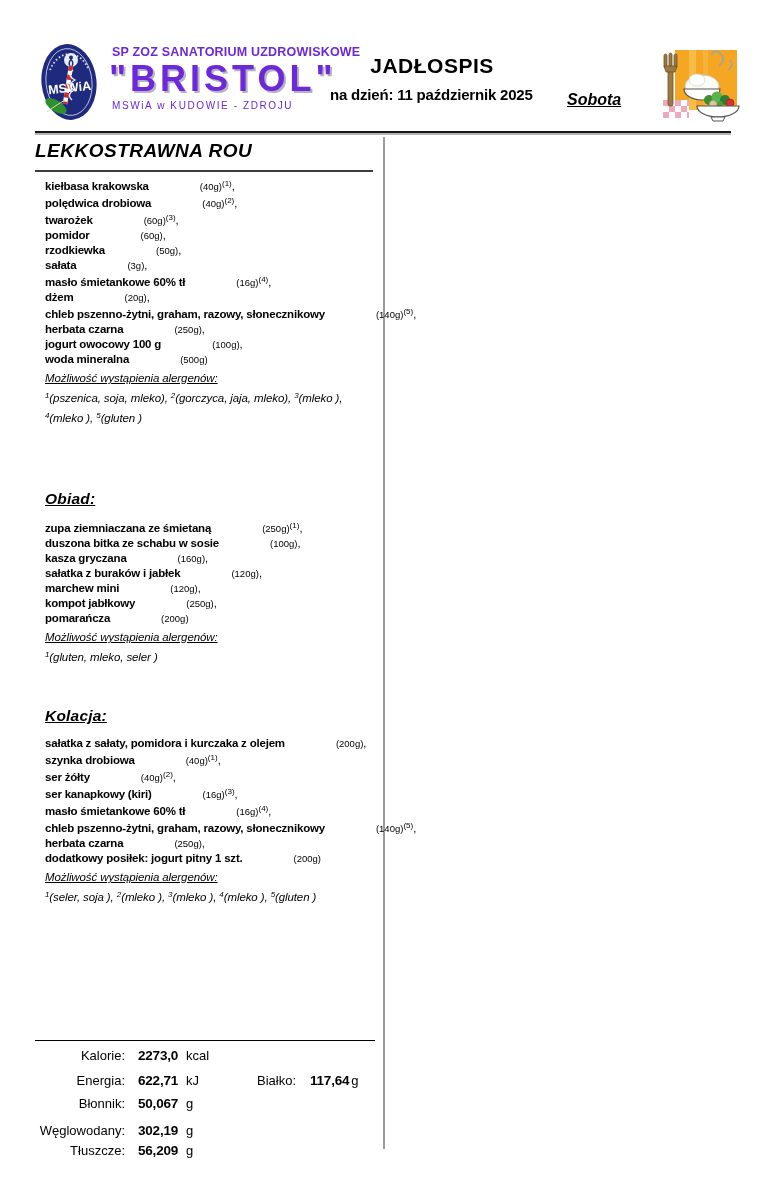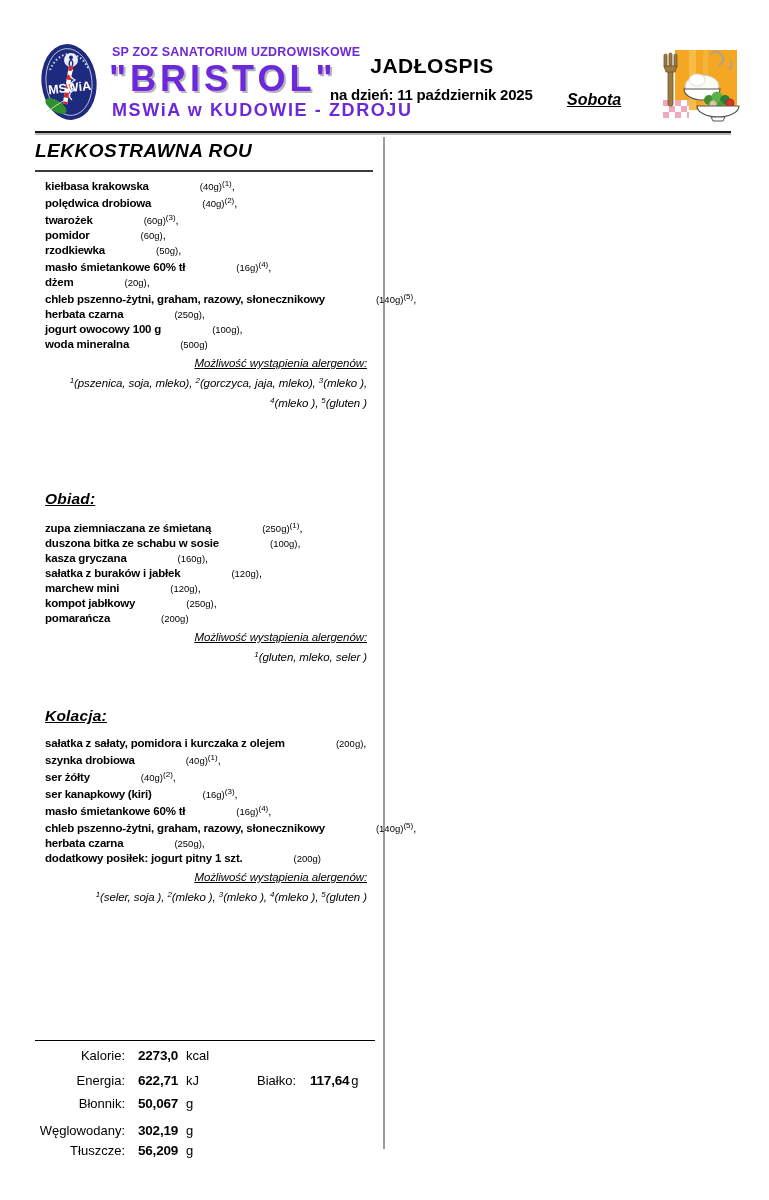--- a/index.html
+++ b/index.html
@@ -8,21 +8,21 @@
     background:#ffffff; overflow:hidden;
     font-family:"Liberation Sans", sans-serif; color:#000;
   }
 
   
   .logo-badge { position:absolute; left:40px; top:42px; width:60px; height:80px; }
   .brand { position:absolute; left:112px; top:45px; width:245px; color:#6d28d9; }
   .brand-line1 { font-size:12.5px; font-weight:bold; letter-spacing:0.2px; white-space:nowrap; }
   .brand-name  { font-size:36px; font-weight:bold; letter-spacing:4px; line-height:40px;
                  white-space:nowrap; text-shadow:2px 2px 0 #b3b3c2; margin-left:-3px; }
-  .brand-line2 { font-size:18px; font-weight:bold; letter-spacing:1.6px; white-space:nowrap; margin-top:1px; }
+  .brand-line2 { font-size:10px; font-weight:normal; letter-spacing:1.6px; white-space:nowrap; margin-top:1px; }
 
   .doc-title { position:absolute; left:332px; top:46px; width:200px; text-align:center;
                font-size:21px; font-weight:bold; letter-spacing:0.5px;margin-top:8px; }
   .date-line { position:absolute; left:330px; top:86px; width:210px; text-align:left;
                font-size:15px; font-weight:bold; letter-spacing:-0.2px; white-space:nowrap; }
   .day-label { position:absolute; left:567px; top:85px; font-size:16px; font-weight:bold;
                font-style:italic; text-decoration:underline;margin-top:6px; }
   .clipart { position:absolute; left:657px; top:44px; width:89px; height:83px; }
 
   .header-rule { position:absolute; left:35px; top:131px; width:696px; height:2px;
@@ -38,21 +38,21 @@
   .meal-section { position:absolute; left:10px; width:326px; }
   .sec0 { top:40px; } .sec1 { top:353px; } .sec2 { top:570px; }
 
   .meal-title { margin:0 0 11px 0; font-size:15.5px; font-weight:bold; font-style:italic;
                 text-decoration:underline; letter-spacing:0.2px; }
   .item-line { font-size:11.5px; font-weight:bold; line-height:14px; letter-spacing:-0.2px; white-space:nowrap; }
   .item-qty  { font-size:9.5px; font-weight:normal; letter-spacing:0; margin-left:3px;padding-left:48px; }
   .item-sup  { font-size:8px;  font-weight:normal; vertical-align:4px; letter-spacing:0; }
   .item-tail { font-size:11px; font-weight:normal; }
 
-  .allergen-block { margin-top:3px; text-align:right; font-style:italic;
+  .allergen-block { margin-top:3px; text-align:left; font-style:italic;
                     font-size:11.5px; line-height:17px; width:322px; letter-spacing:-0.1px; }
   .allergen-note { display:block; text-decoration:underline; }
   .allergen-sup { font-size:8px; vertical-align:4px; }
 
   
   .nutrition { position:absolute; left:0; top:903px; width:340px; }
   .nut-rule { width:340px; height:1px; background:#000; margin-bottom:7px; }
   .nut-row { position:relative; font-size:13px; line-height:15px; }
   .nut-row.r0 { margin-bottom:10px; } .nut-row.r1 { margin-bottom:8px; }
   .nut-row.r2 { margin-bottom:12px; }  .nut-row.r3 { margin-bottom:5px; }
@@ -144,20 +144,21 @@
     <div class="diet-rule"></div>
 
     <div id="menu-sections">
         <section class="meal-section sec0">
           <div class="items">
             <div class="item-line"><span class="item-name">kiełbasa krakowska</span><span class="item-qty">(40g)</span><sup class="item-sup">(1)</sup><span class="item-tail">,</span></div>
             <div class="item-line"><span class="item-name">polędwica drobiowa</span><span class="item-qty">(40g)</span><sup class="item-sup">(2)</sup><span class="item-tail">,</span></div>
             <div class="item-line"><span class="item-name">twarożek</span><span class="item-qty">(60g)</span><sup class="item-sup">(3)</sup><span class="item-tail">,</span></div>
             <div class="item-line"><span class="item-name">pomidor</span><span class="item-qty">(60g)</span><span class="item-tail">,</span></div>
             <div class="item-line"><span class="item-name">rzodkiewka</span><span class="item-qty">(50g)</span><span class="item-tail">,</span></div>
+            <div class="item-line"><span class="item-name">sałata</span><span class="item-qty">(3g)</span><span class="item-tail">,</span></div>
             <div class="item-line"><span class="item-name">masło śmietankowe 60% tł</span><span class="item-qty">(16g)</span><sup class="item-sup">(4)</sup><span class="item-tail">,</span></div>
             <div class="item-line"><span class="item-name">dżem</span><span class="item-qty">(20g)</span><span class="item-tail">,</span></div>
             <div class="item-line"><span class="item-name">chleb pszenno-żytni, graham, razowy, słonecznikowy</span><span class="item-qty">(140g)</span><sup class="item-sup">(5)</sup><span class="item-tail">,</span></div>
             <div class="item-line"><span class="item-name">herbata czarna</span><span class="item-qty">(250g)</span><span class="item-tail">,</span></div>
             <div class="item-line"><span class="item-name">jogurt owocowy 100 g</span><span class="item-qty">(100g)</span><span class="item-tail">,</span></div>
             <div class="item-line"><span class="item-name">woda mineralna</span><span class="item-qty">(500g)</span></div>
           </div>
           <div class="allergen-block">
             <span class="allergen-note">Możliwość wystąpienia alergenów:</span>
             <div class="allergen-list"><sup class="allergen-sup">1</sup><span class="allergen-text">(pszenica, soja,  mleko), </span><sup class="allergen-sup">2</sup><span class="allergen-text">(gorczyca, jaja,  mleko), </span><sup class="allergen-sup">3</sup><span class="allergen-text">(mleko ), </span><sup class="allergen-sup">4</sup><span class="allergen-text">(mleko ), </span><sup class="allergen-sup">5</sup><span class="allergen-text">(gluten )</span></div>

